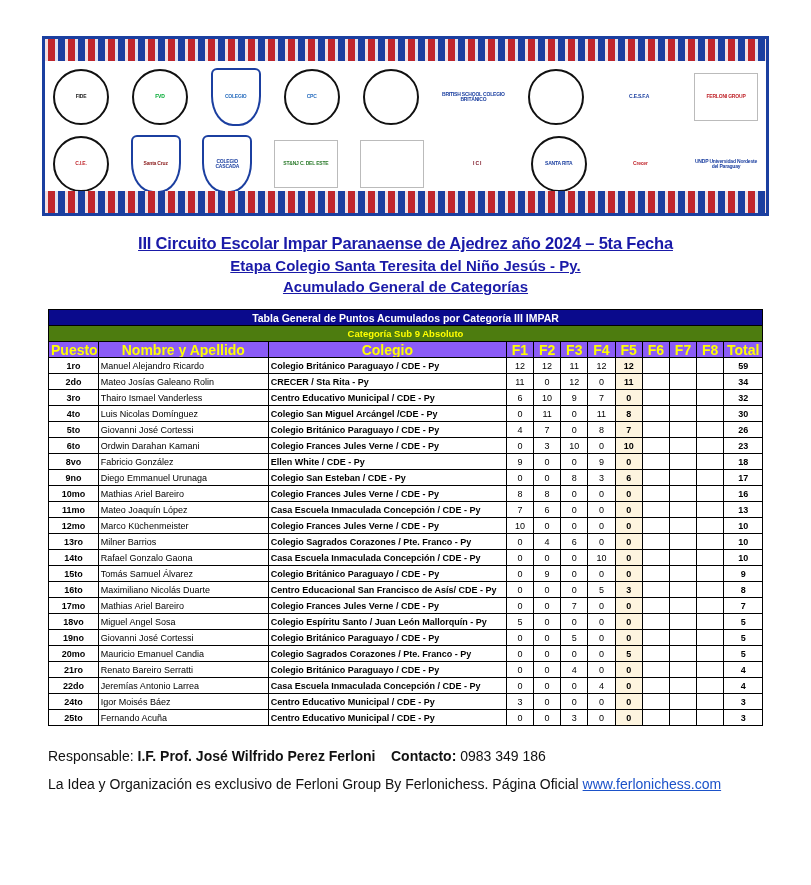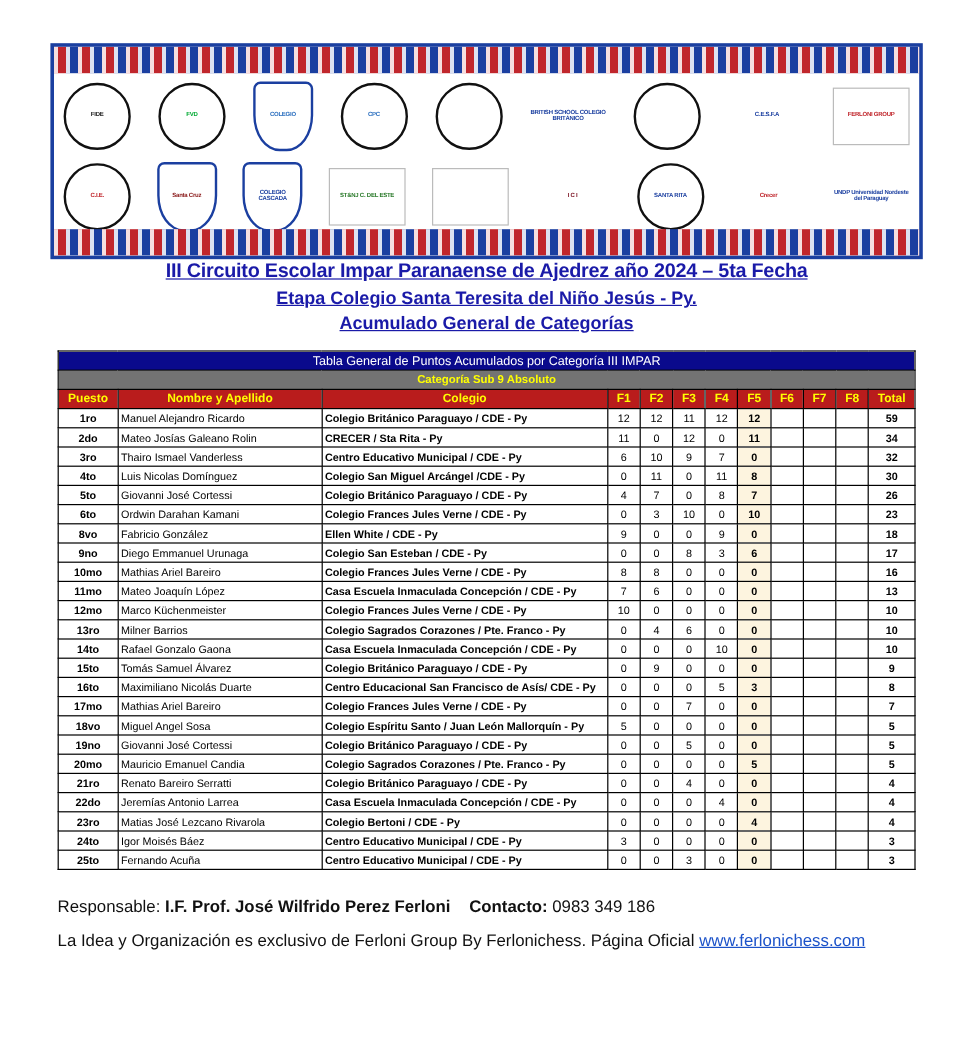--- a/index.html
+++ b/index.html
@@ -102,21 +102,21 @@
   .l-cascada { border-color: #1b3fa0; color: #1b3fa0; background: #e9f0ff; }
   .l-stnj { border: 2px solid #2a7a2a; color: #2a7a2a; }
   .l-cem { background: linear-gradient(#f3c33c, #e0581f); color: #fff; border: 1px solid #d0501a; }
   .l-ici { border-color: #7a1020; color: #7a1020; }
   .l-santarita { border-color: #1b3fa0; color: #1b3fa0; }
   .l-crecer { color: #c0262c; }
   .l-undp { color: #1b3fa0; }
 
   
   .titles {
-    margin-top: 1px;
+    margin-top: 18px;
     text-align: center;
     color: #1a1aa8;
     font-weight: bold;
   }
   .title-1 { font-size: 16.5px; text-decoration: underline; letter-spacing: -0.2px; }
   .title-2 { font-size: 15px; text-decoration: underline; margin-top: 4px; }
   .title-3 { font-size: 15px; text-decoration: underline; margin-top: 4px; }
 
   
   .table-wrap {
@@ -132,39 +132,39 @@
     border: 1px solid #000;
     padding: 0 2px;
     height: 15px;
     line-height: 14px;
     overflow: hidden;
     white-space: nowrap;
   }
   .hdr-main {
     background: #0a0a8c;
     color: #ffffff;
-    font-weight: normal;
+    font-weight: bold;
     text-align: center;
     font-size: 10.5px;
     height: 17px;
   }
   .hdr-cat {
-    background: #737373;
+    background: #4d7c0f;
     color: #ffff00;
     font-weight: bold;
     text-align: center;
     font-size: 9.5px;
     height: 16px;
   }
   .hdr-col {
-    background: #b91c1c;
+    background: #8b5cf6;
     color: #ffff00;
     font-weight: bold;
     text-align: center;
-    font-size: 10px;
+    font-size: 14px;
     height: 16px;
   }
   td.c-puesto { text-align: center; font-weight: bold; font-size: 9px; }
   td.c-nombre { text-align: left; font-size: 9px; padding-left: 4px; }
   td.c-colegio { text-align: left; font-size: 9px; padding-left: 4px; font-weight: bold; }
   td.c-score { text-align: center; font-size: 9px; }
   td.c-f5 { text-align: center; font-size: 9px; background: #fdf4df; font-weight: bold; }
   td.c-empty { background: #ffffff; }
   td.c-total { text-align: center; font-weight: bold; font-size: 9px; }
 
@@ -541,34 +541,20 @@
           <td class="c-score">0</td>
           <td class="c-score">0</td>
           <td class="c-score">4</td>
           <td class="c-f5">0</td>
           <td class="c-empty"></td>
           <td class="c-empty"></td>
           <td class="c-empty"></td>
           <td class="c-total">4</td>
         </tr>
         <tr>
-          <td class="c-puesto">23ro</td>
-          <td class="c-nombre">Matias José Lezcano Rivarola</td>
-          <td class="c-colegio">Colegio Bertoni / CDE - Py</td>
-          <td class="c-score">0</td>
-          <td class="c-score">0</td>
-          <td class="c-score">0</td>
-          <td class="c-score">0</td>
-          <td class="c-f5">4</td>
-          <td class="c-empty"></td>
-          <td class="c-empty"></td>
-          <td class="c-empty"></td>
-          <td class="c-total">4</td>
-        </tr>
-        <tr>
           <td class="c-puesto">24to</td>
           <td class="c-nombre">Igor Moisés Báez</td>
           <td class="c-colegio">Centro Educativo Municipal / CDE - Py</td>
           <td class="c-score">3</td>
           <td class="c-score">0</td>
           <td class="c-score">0</td>
           <td class="c-score">0</td>
           <td class="c-f5">0</td>
           <td class="c-empty"></td>
           <td class="c-empty"></td>

